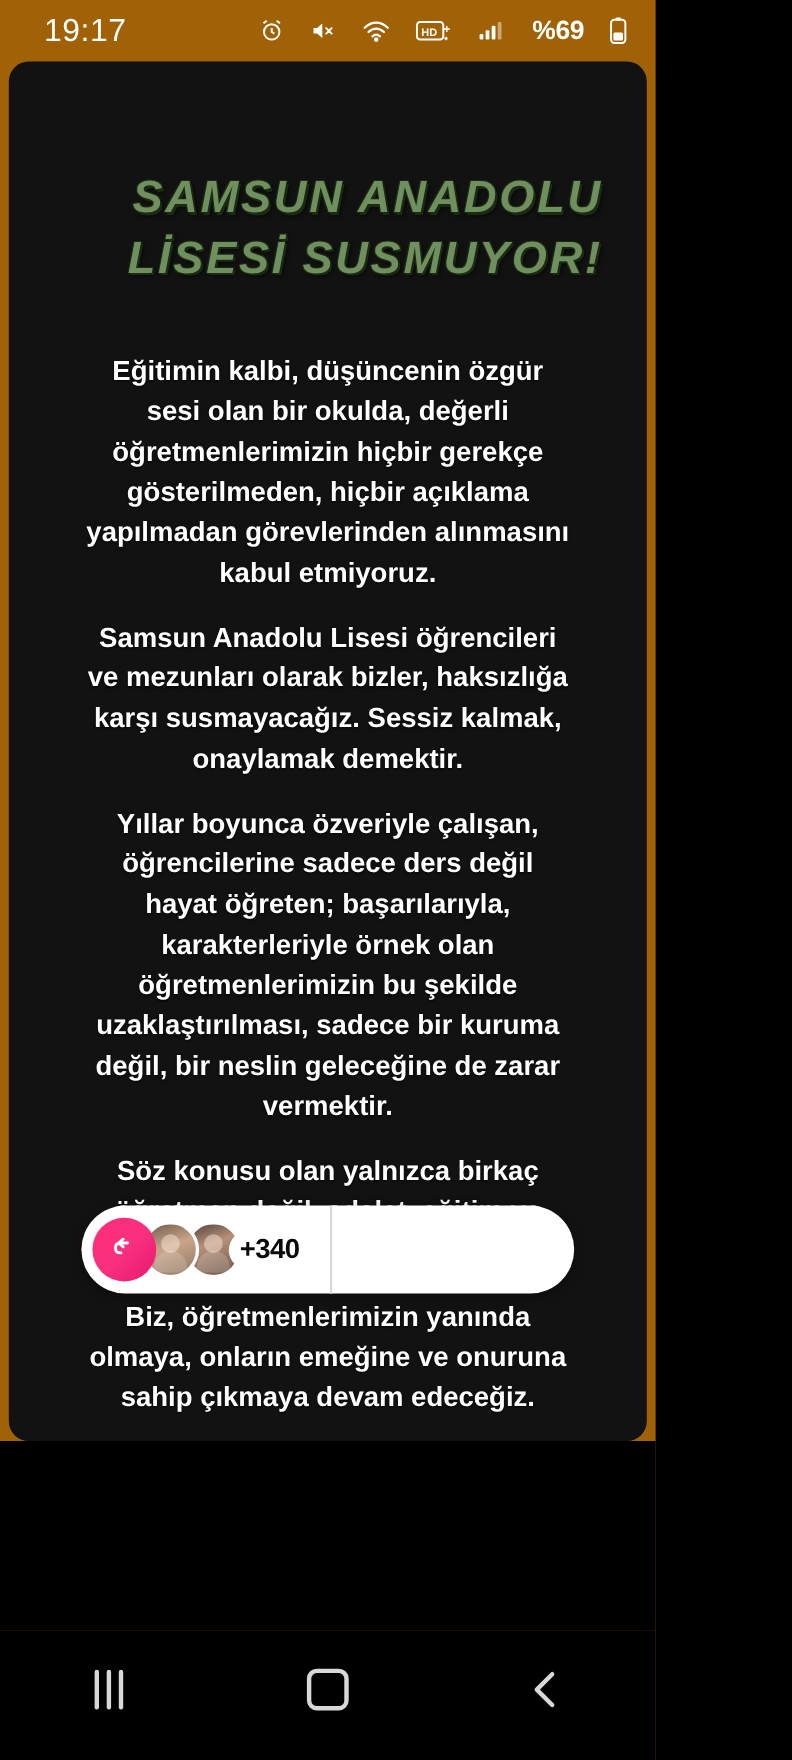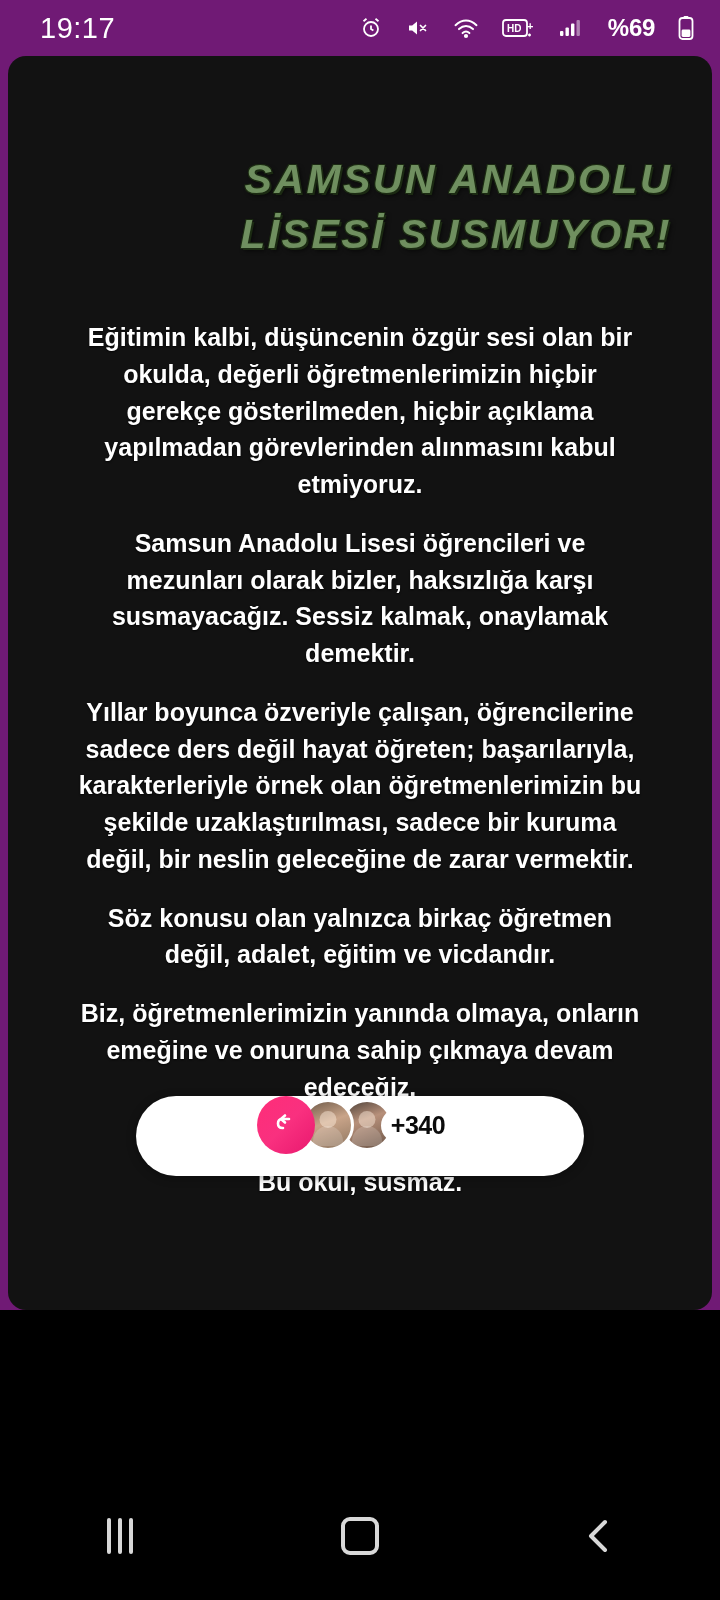--- a/index.html
+++ b/index.html
@@ -6,23 +6,23 @@
   html, body {
     width: 720px;
     height: 1600px;
     background: #000;
     font-family: "Liberation Sans", sans-serif;
     overflow: hidden;
   }
 
   .phone {
     position: relative;
-    width: 720px;
+    width: 596px;
     height: 1600px;
-    background: #701a75;
+    background: #a16207;
     display: flex;
     flex-direction: column;
   }
 
   
   .status-bar {
     height: 56px;
     flex: 0 0 56px;
     display: flex;
     align-items: center;
@@ -108,21 +108,20 @@
   }
   .sticker {
     display: flex;
     align-items: center;
     background: #ffffff;
     border-radius: 40px;
     height: 80px;
     padding: 0 0 0 10px;
     min-width: 448px;
     box-shadow: 0 2px 10px rgba(0,0,0,0.35);
-    flex-direction: column;
   }
   .sticker-left {
     display: flex;
     align-items: center;
     padding-right: 18px;
     gap: 0;
   }
   .reply-bubble {
     width: 58px;
     height: 58px;

